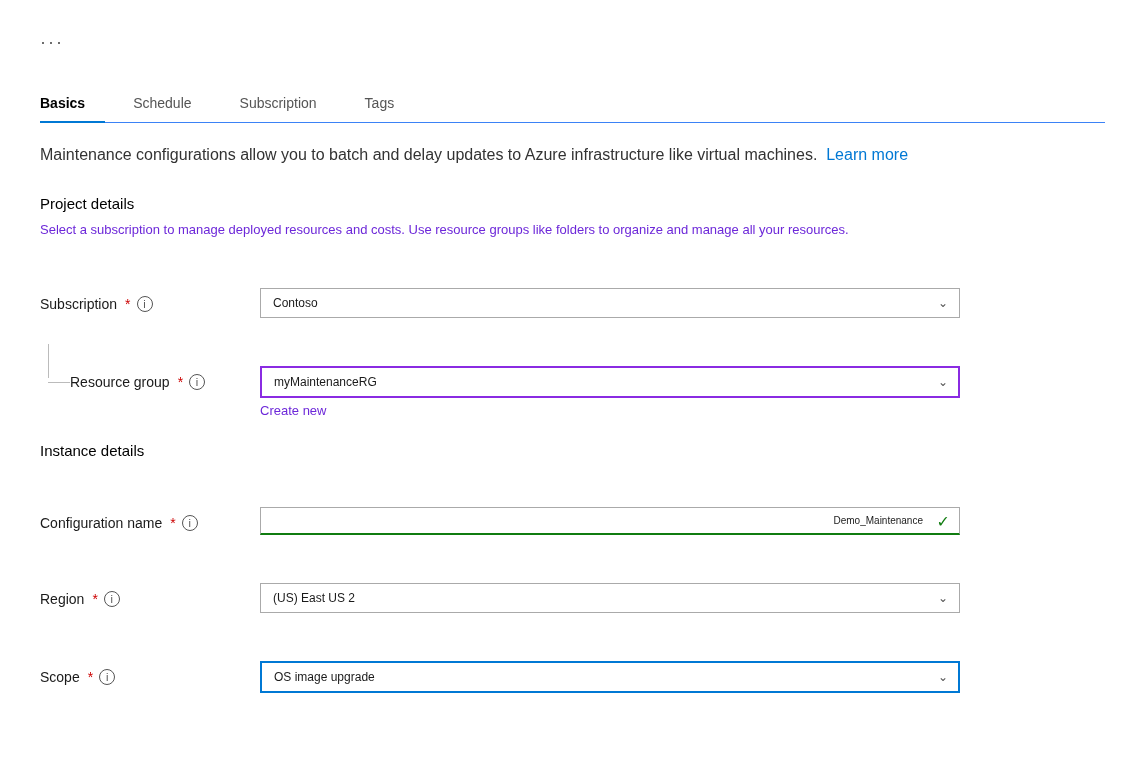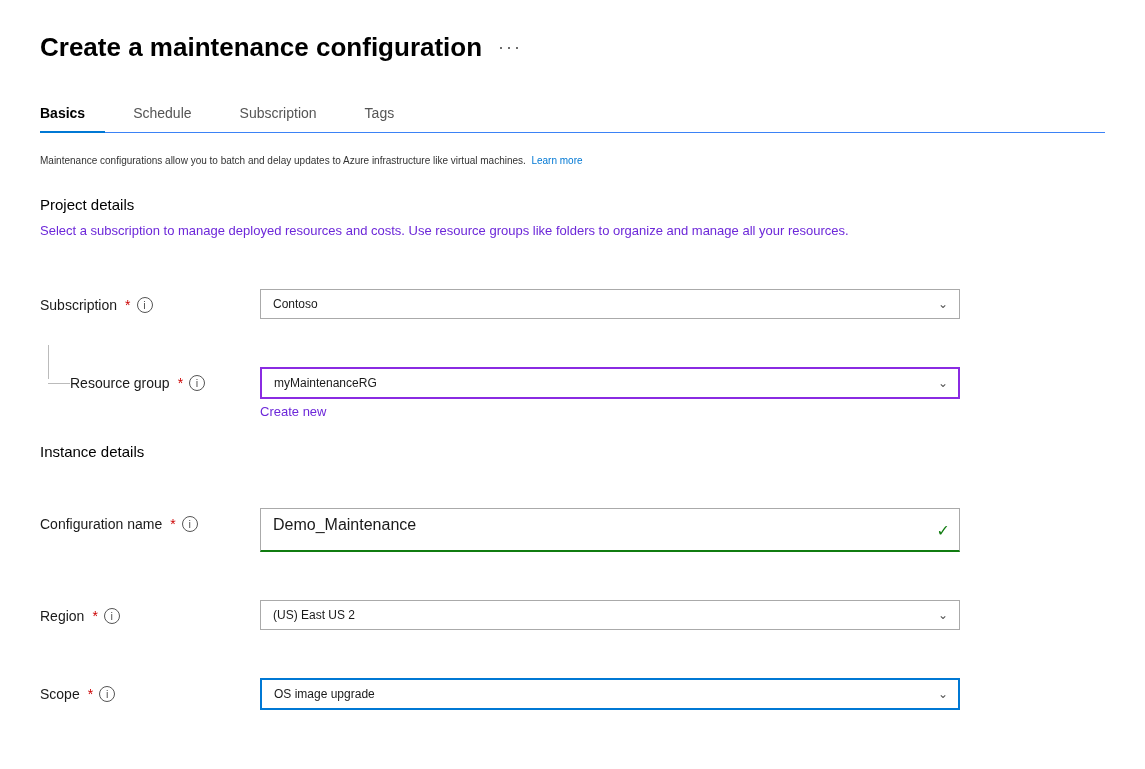--- a/index.html
+++ b/index.html
@@ -44,21 +44,21 @@
       white-space: nowrap;
     }
     .tab:first-child { padding-left: 0; }
     .tab.active {
       color: #000;
       font-weight: 600;
       border-bottom: 2px solid #0078d4;
     }
     
     .description {
-      font-size: 10px;
+      font-size: 16px;
       color: #333;
       margin-bottom: 28px;
       line-height: 1.5;
     }
     .description .learn-more {
       color: #0078d4;
       text-decoration: none;
       cursor: pointer;
     }
     
@@ -163,25 +163,26 @@
     }
     .dropdown.blue-border {
       border-color: #0078d4;
       border-width: 2px;
     }
     .input-with-check {
       position: relative;
     }
     .input-with-check input {
       width: 100%;
-      padding: 7px 36px 16px 12px;
-      font-size: 16px;
+      padding: 7px 36px 7px 12px;
+      font-size: 10px;
       border: 1px solid #aaa;
       color: #1a1a1a;
       border-bottom: 2px solid #107c10;
+      text-align: right;
     }
     .input-with-check .check-icon {
       position: absolute;
       right: 10px;
       top: 50%;
       transform: translateY(-50%);
       color: #107c10;
       font-size: 16px;
     }
     .create-new-link {
@@ -193,21 +194,20 @@
       display: inline-block;
     }
     .section-divider {
       margin-bottom: 24px;
     }
   </style>
 </head>
 <body>
 
 <div class="page-title-row">
-  <h1 class="page-title">Create a maintenance configuration</h1>
   <span class="more-options">···</span>
 </div>
 
 <div class="tabs">
   <div class="tab active">Basics</div>
   <div class="tab">Schedule</div>
   <div class="tab">Subscription</div>
   <div class="tab">Tags</div>
 </div>
 

